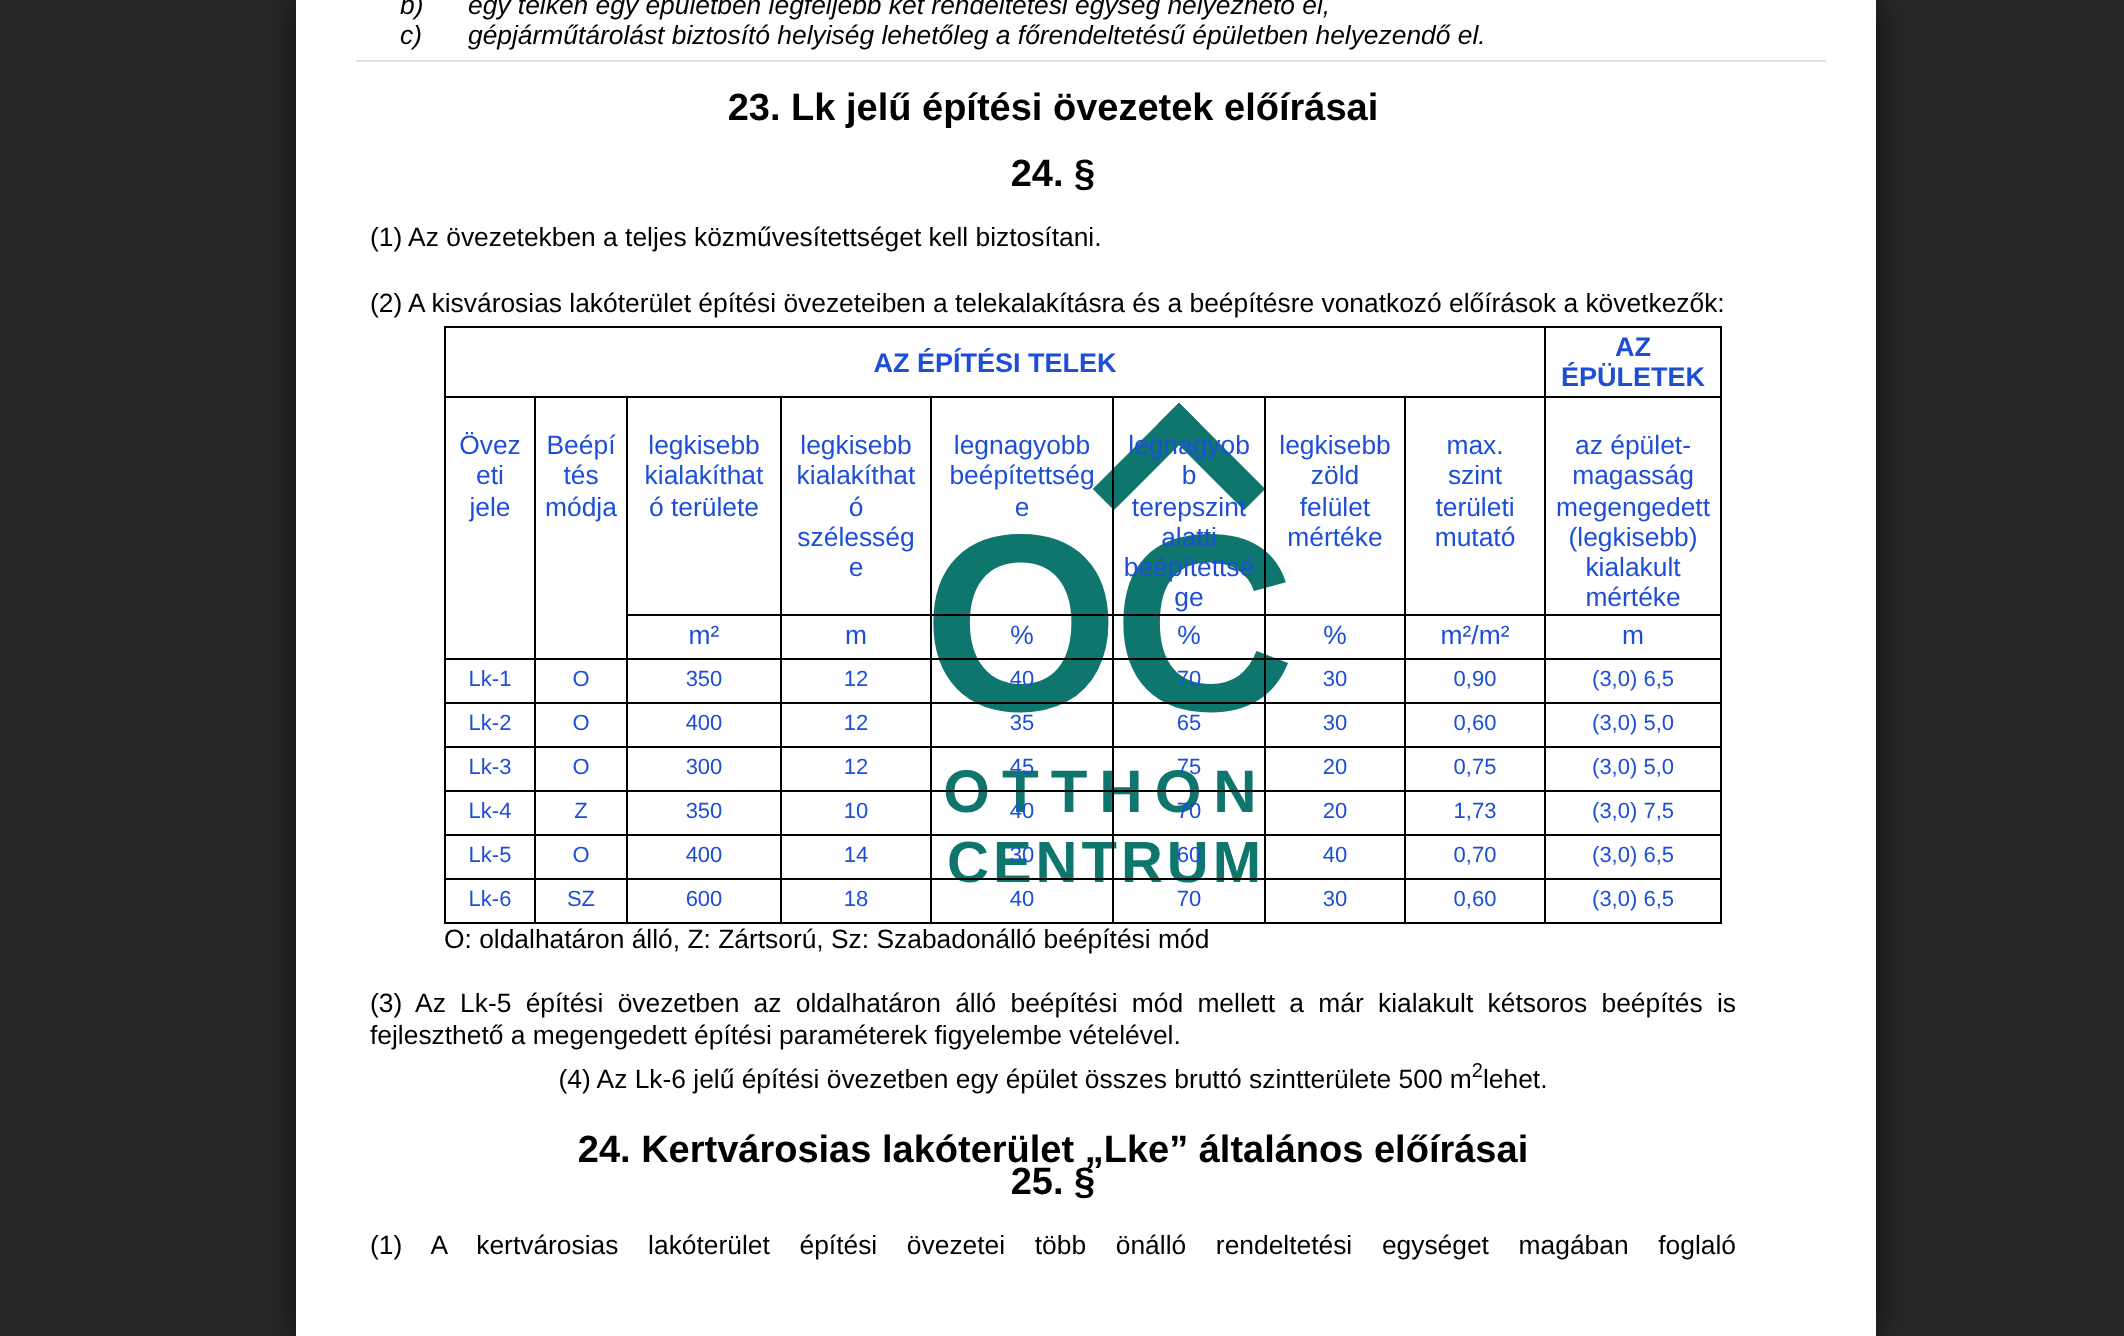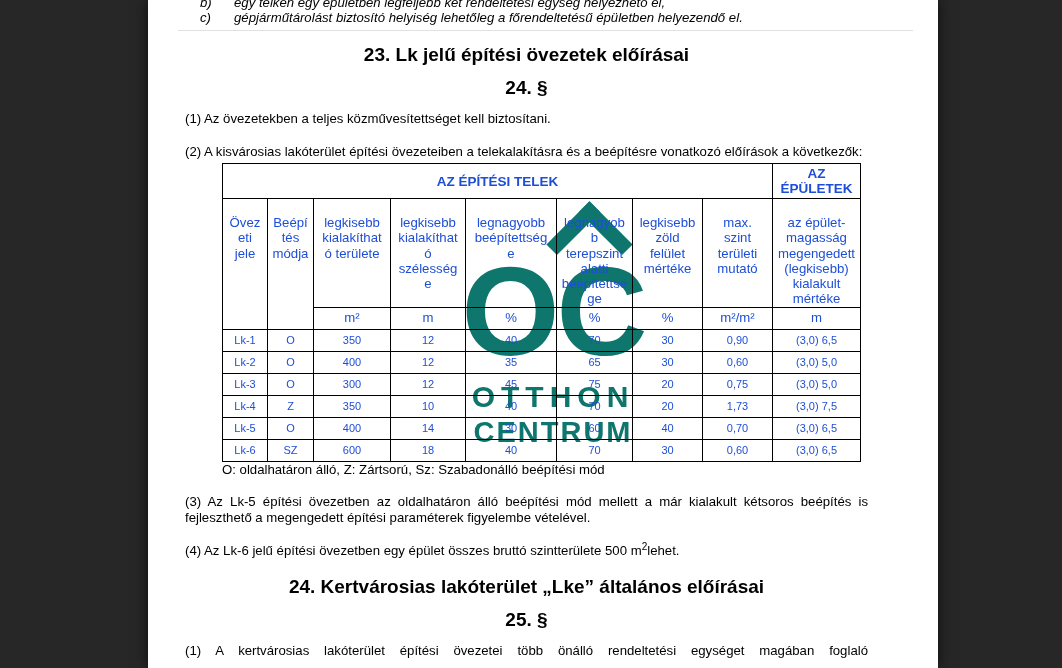--- a/index.html
+++ b/index.html
@@ -40,23 +40,23 @@
   
   .list{margin-top:-5px;}
   .list-item{position:relative;padding-left:49px;font-style:italic;line-height:15px;}
   .list-item .marker{position:absolute;left:15px;}
   .h-center{text-align:center;font-weight:bold;font-size:19px;}
   .h1{margin-top:22px;}
   .s1{margin-top:17px;}
   .p1{margin-top:15px;}
   .p2{margin-top:17px;text-align:justify;}
   .p3{margin-top:16px;text-align:justify;}
-  .p4{margin-top:17px;}
+  .p4{margin-top:6px;text-align:center;}
   .h2x{margin-top:20px;}
-  .s2{margin-top:17px;}
+  .s2{}
   .p5{margin-top:15px;text-align:justify;text-align-last:justify;}
   .tbl-note{margin-left:37px;margin-top:0;}
   sup{font-size:10px;line-height:0;}
   
   table.spec{
     border-collapse:collapse;table-layout:fixed;
     width:638px;margin-left:37px;margin-top:3px;
     font-size:13.2px;color:#1d4ed8;background:transparent;
   }
   table.spec th, table.spec td{

